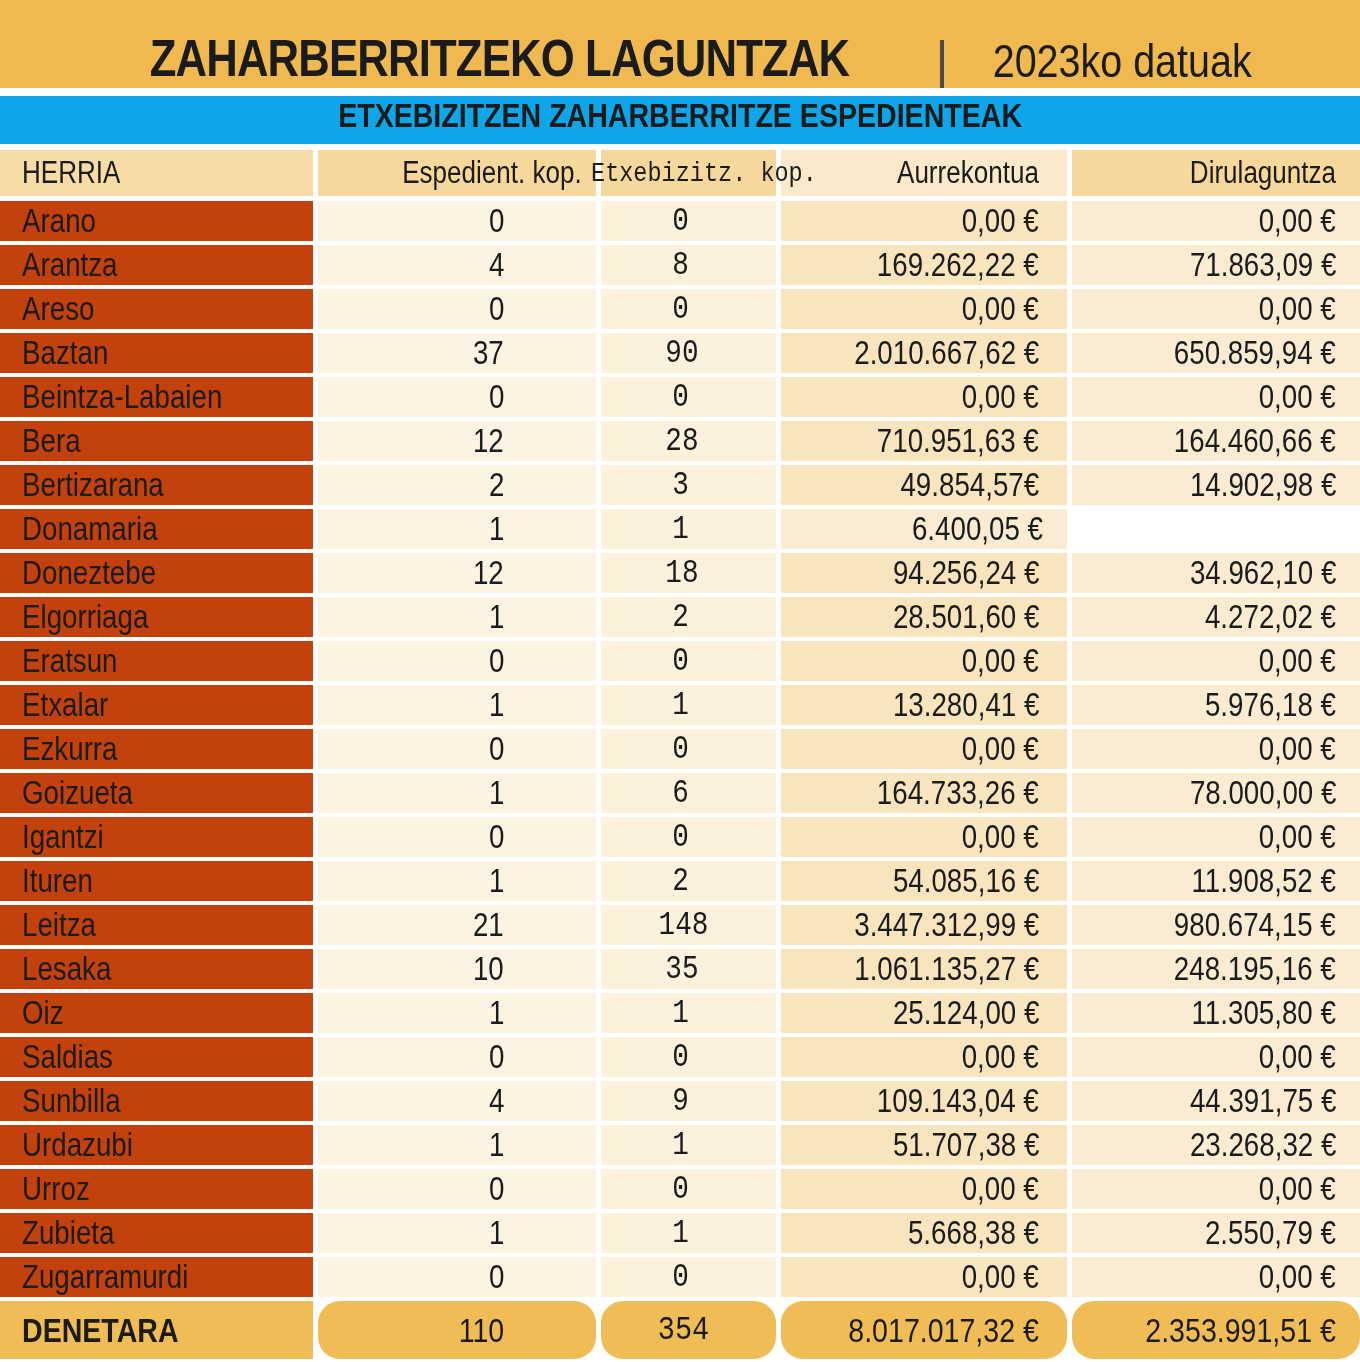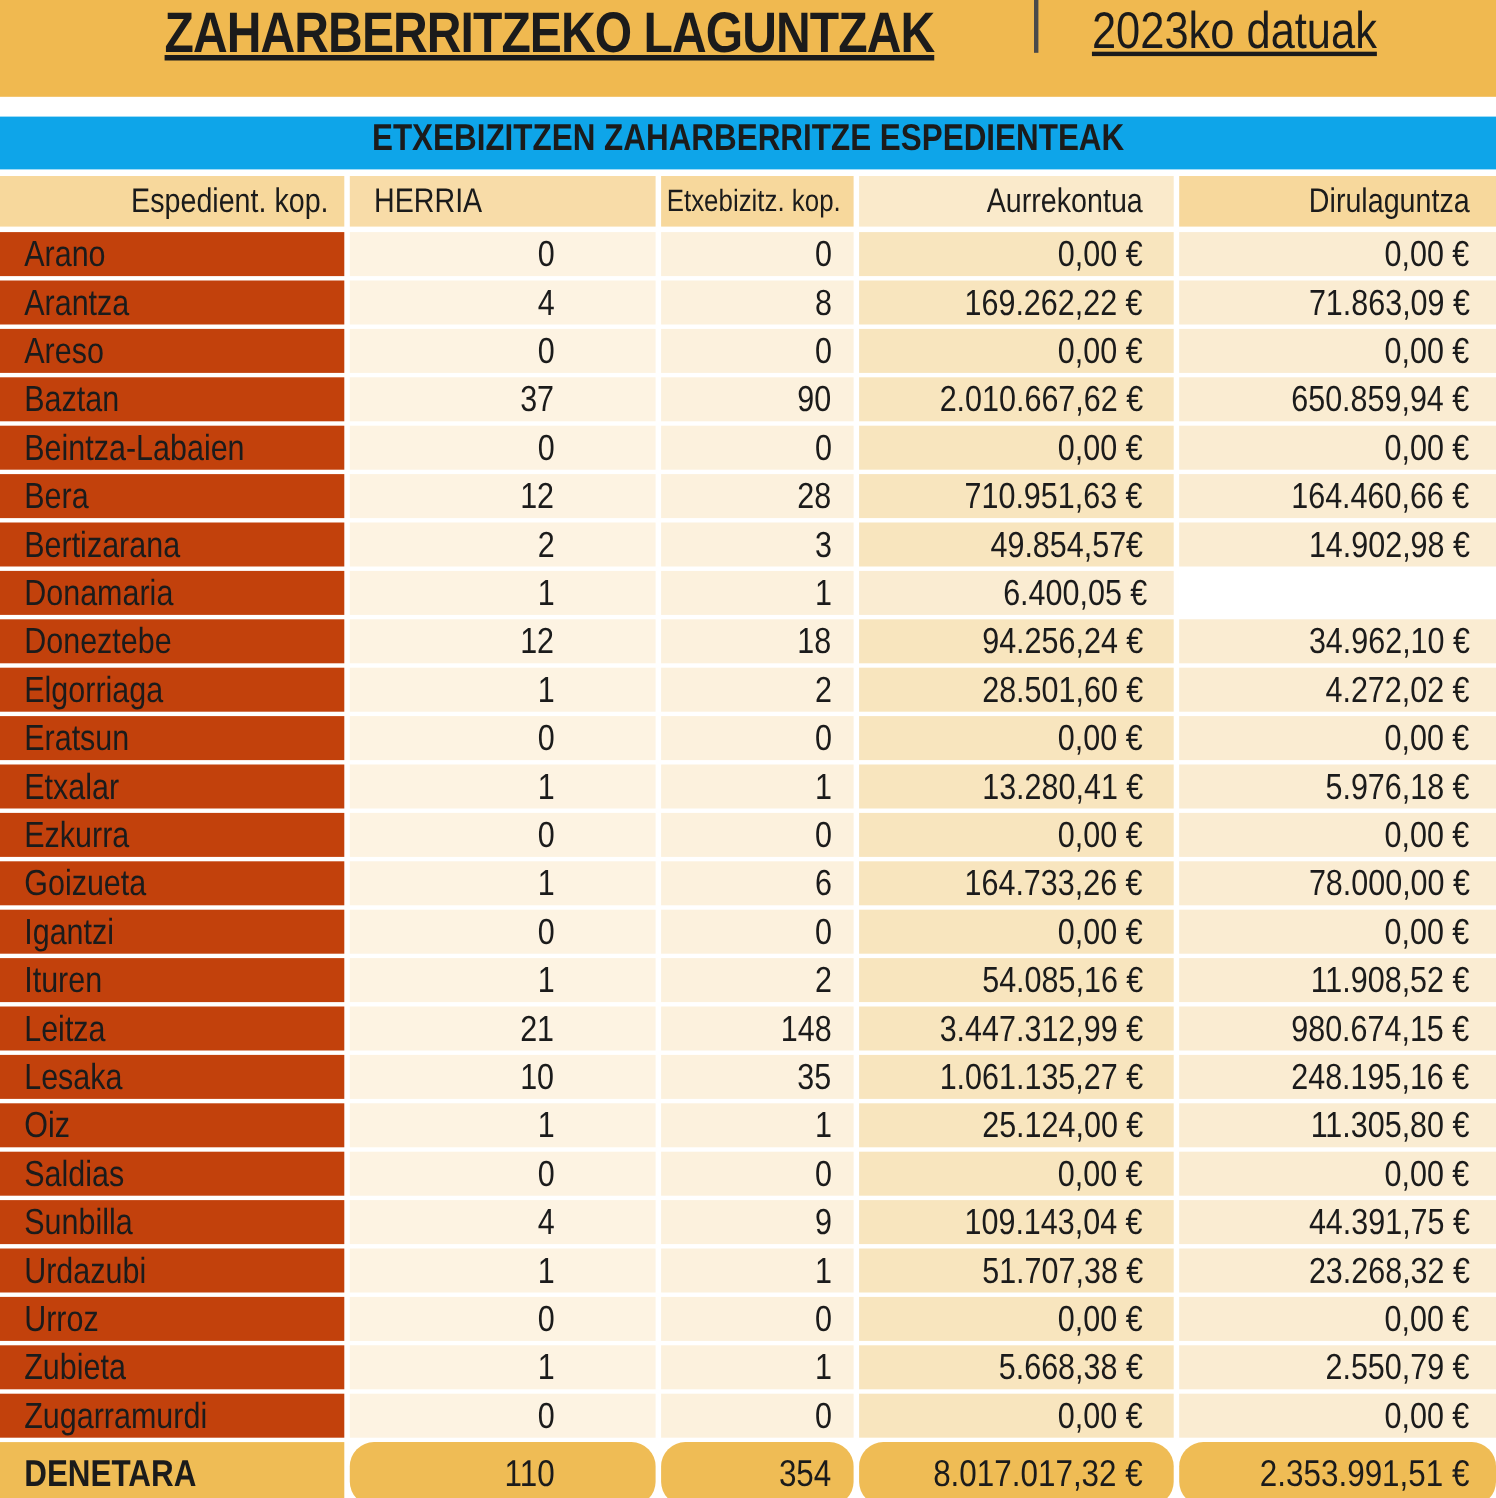--- a/index.html
+++ b/index.html
@@ -8,23 +8,22 @@
     font-family:"Liberation Sans", sans-serif;
     color:#1b1b1b;
   }
   
   .cx { display:inline-block; transform:scaleX(0.84); transform-origin:50% 50%; white-space:nowrap; }
   .ol { transform-origin:0 50%; }
   .or { transform-origin:100% 50%; }
 
   .banner {
     height:88px; background:#F0B950;
-    display:flex; align-items:flex-start; justify-content:center;
-    margin-bottom:18px;
-    text-decoration:underline;
+    display:flex; align-items:flex-end; justify-content:center;
+    margin-bottom:8px;
   }
   .t1 { font-weight:bold; font-size:52px; letter-spacing:-1px; }
   .divider { width:4px; height:48px; background:#4a4a4a; margin:0 24px; }
   .t2 { font-size:47px; }
 
   .subbar {
     height:48px; background:#0ea5e9;
     display:flex; align-items:flex-start; justify-content:center;
     margin-bottom:6px;
   }
@@ -32,21 +31,21 @@
 
   .row {
     display:grid;
     grid-template-columns:313px 278px 175px 286px 288px;
     column-gap:5px;
     margin-bottom:4px;
   }
   .c { display:flex; align-items:center; font-size:33px; height:40px; }
   .c0 { justify-content:flex-start; padding-left:22px;  background:#c2410c; }
   .c1 { justify-content:flex-end;   padding-right:92px; background:#FDF3E2; }
-  .c2 { justify-content:flex-end;   padding-right:20px; background:#FCF1DD; }
+  .c2 { justify-content:center;   padding-right:20px; background:#FCF1DD;font-family:Liberation Mono, monospace; }
   .c3 { justify-content:flex-end;   padding-right:28px; background:#F8E5BE;padding-left:16px; }
   .c4 { justify-content:flex-end;   padding-right:24px; background:#FAECD2; }
 
   .hdr { margin-bottom:5px; }
   .hdr .c  { height:46px; font-size:31px; }
   .hdr .c0 { background:#F8DCA8; }
   .hdr .c1 { background:#F7D89C; padding-right:14px; }
   .hdr .c2 { background:#F7D89C; padding-right:12px; font-size:28px; }
   .hdr .c3 { background:#FAEACB; }
   .hdr .c4 { background:#F7D89C;text-align:right; }
@@ -63,25 +62,25 @@
   <span class="t1 cx">ZAHARBERRITZEKO LAGUNTZAK</span>
   <span class="divider"></span>
   <span class="t2 cx">2023ko datuak</span>
 </div>
 
 <div class="subbar">
   <span class="cx">ETXEBIZITZEN ZAHARBERRITZE ESPEDIENTEAK</span>
 </div>
 
 <div class="row hdr">
+  <div class="c c0">
+      <span class="cx ol">HERRIA</span>
+    </div>
   <div class="c c1">
       <span class="cx or" style="padding-right:0;">Espedient. kop.</span>
-    </div>
-  <div class="c c0">
-      <span class="cx ol">HERRIA</span>
     </div>
   <div class="c c2">
       <span class="cx or">Etxebizitz. kop.</span>
     </div>
   <div class="c c3">
       <span class="cx or">Aurrekontua</span>
     </div>
   <div class="c c4">
       <span class="cx or">Dirulaguntza</span>
     </div>

